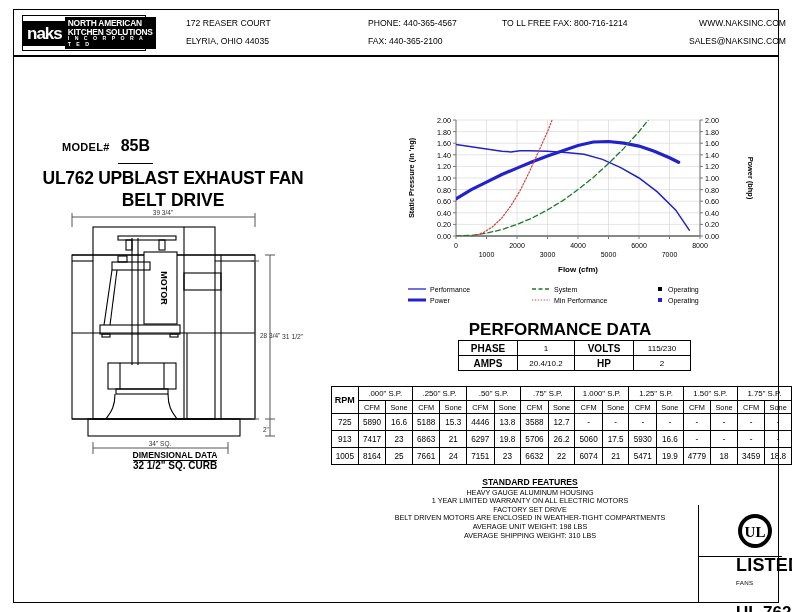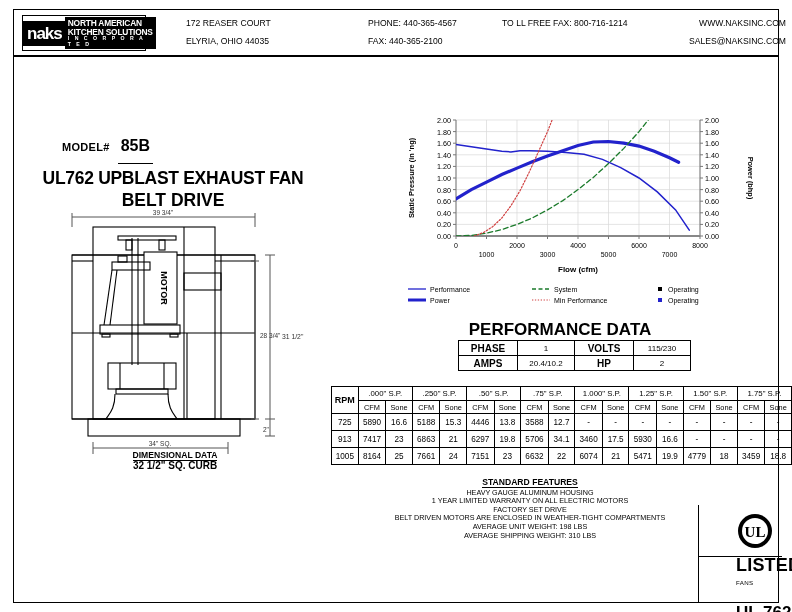--- a/index.html
+++ b/index.html
@@ -384,22 +384,22 @@
         </tr>
         <tr class="datarow">
           <td>913</td>
           <td class="cfm">7417</td>
           <td class="sone">23</td>
           <td class="cfm">6863</td>
           <td class="sone">21</td>
           <td class="cfm">6297</td>
           <td class="sone">19.8</td>
           <td class="cfm">5706</td>
-          <td class="sone">34.1</td>
-          <td class="cfm">3460</td>
+          <td class="sone">26.2</td>
+          <td class="cfm">5060</td>
           <td class="sone">17.5</td>
           <td class="cfm">5930</td>
           <td class="sone">16.6</td>
           <td class="cfm">-</td>
           <td class="sone">-</td>
           <td class="cfm">-</td>
           <td class="sone thickr">-</td>
         </tr>
         <tr class="datarow">
           <td>1005</td>

